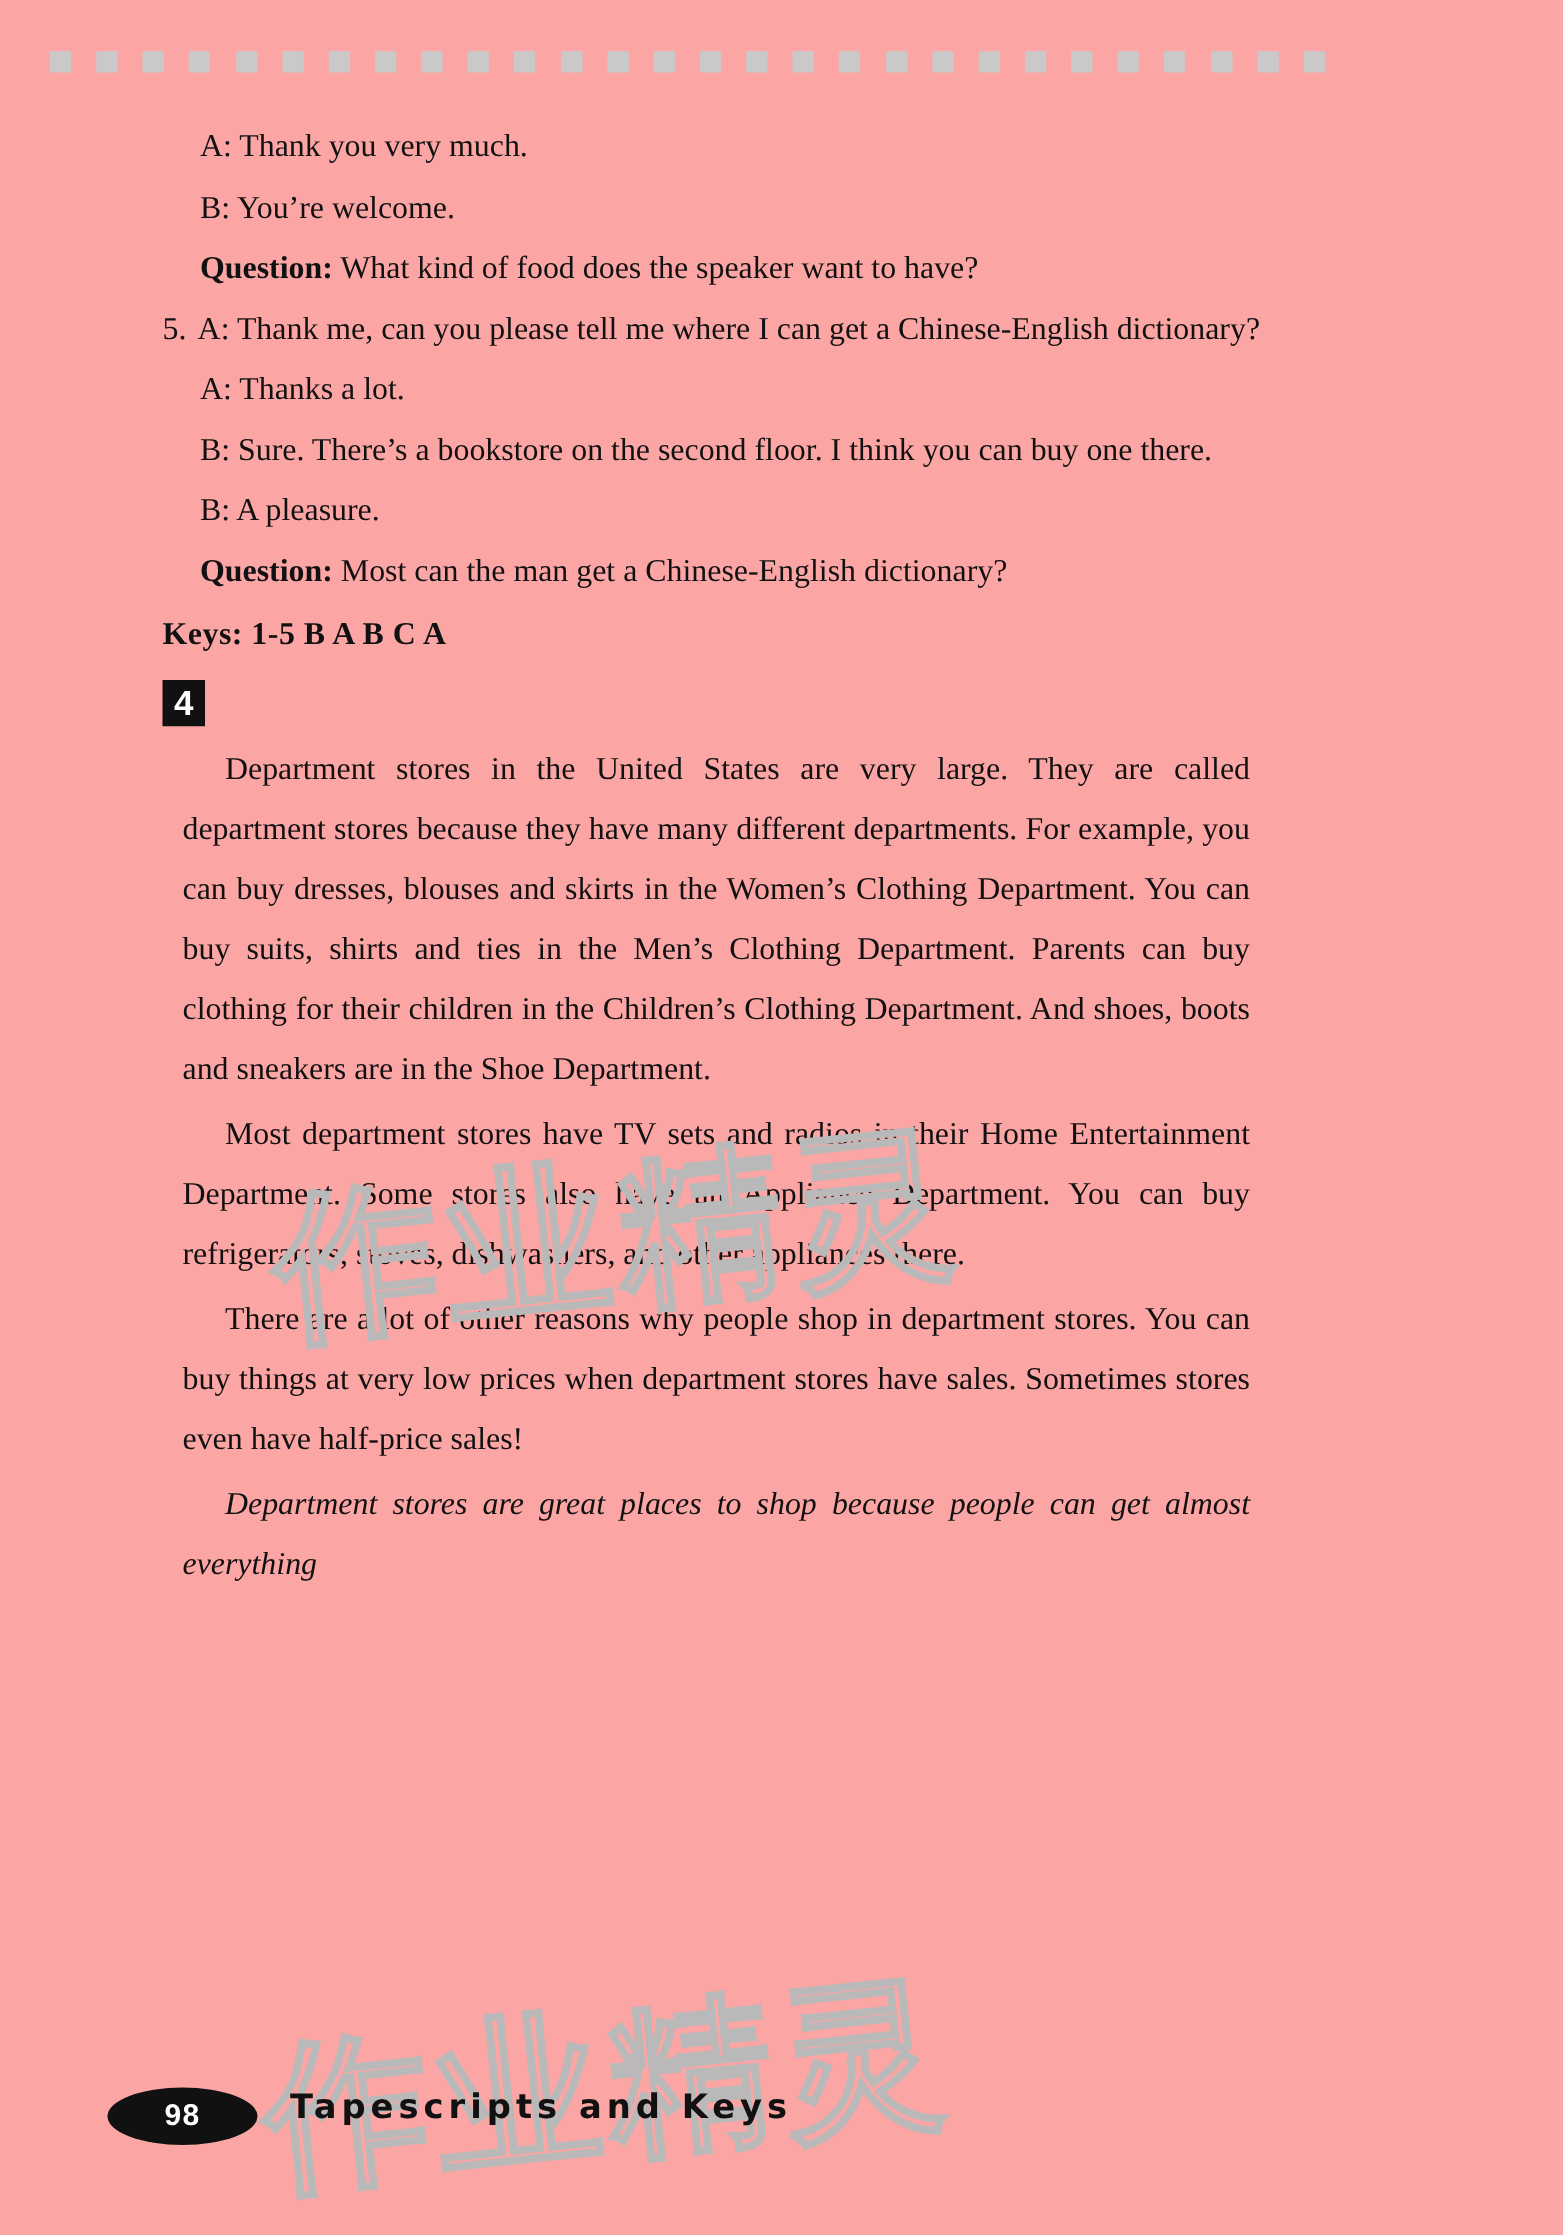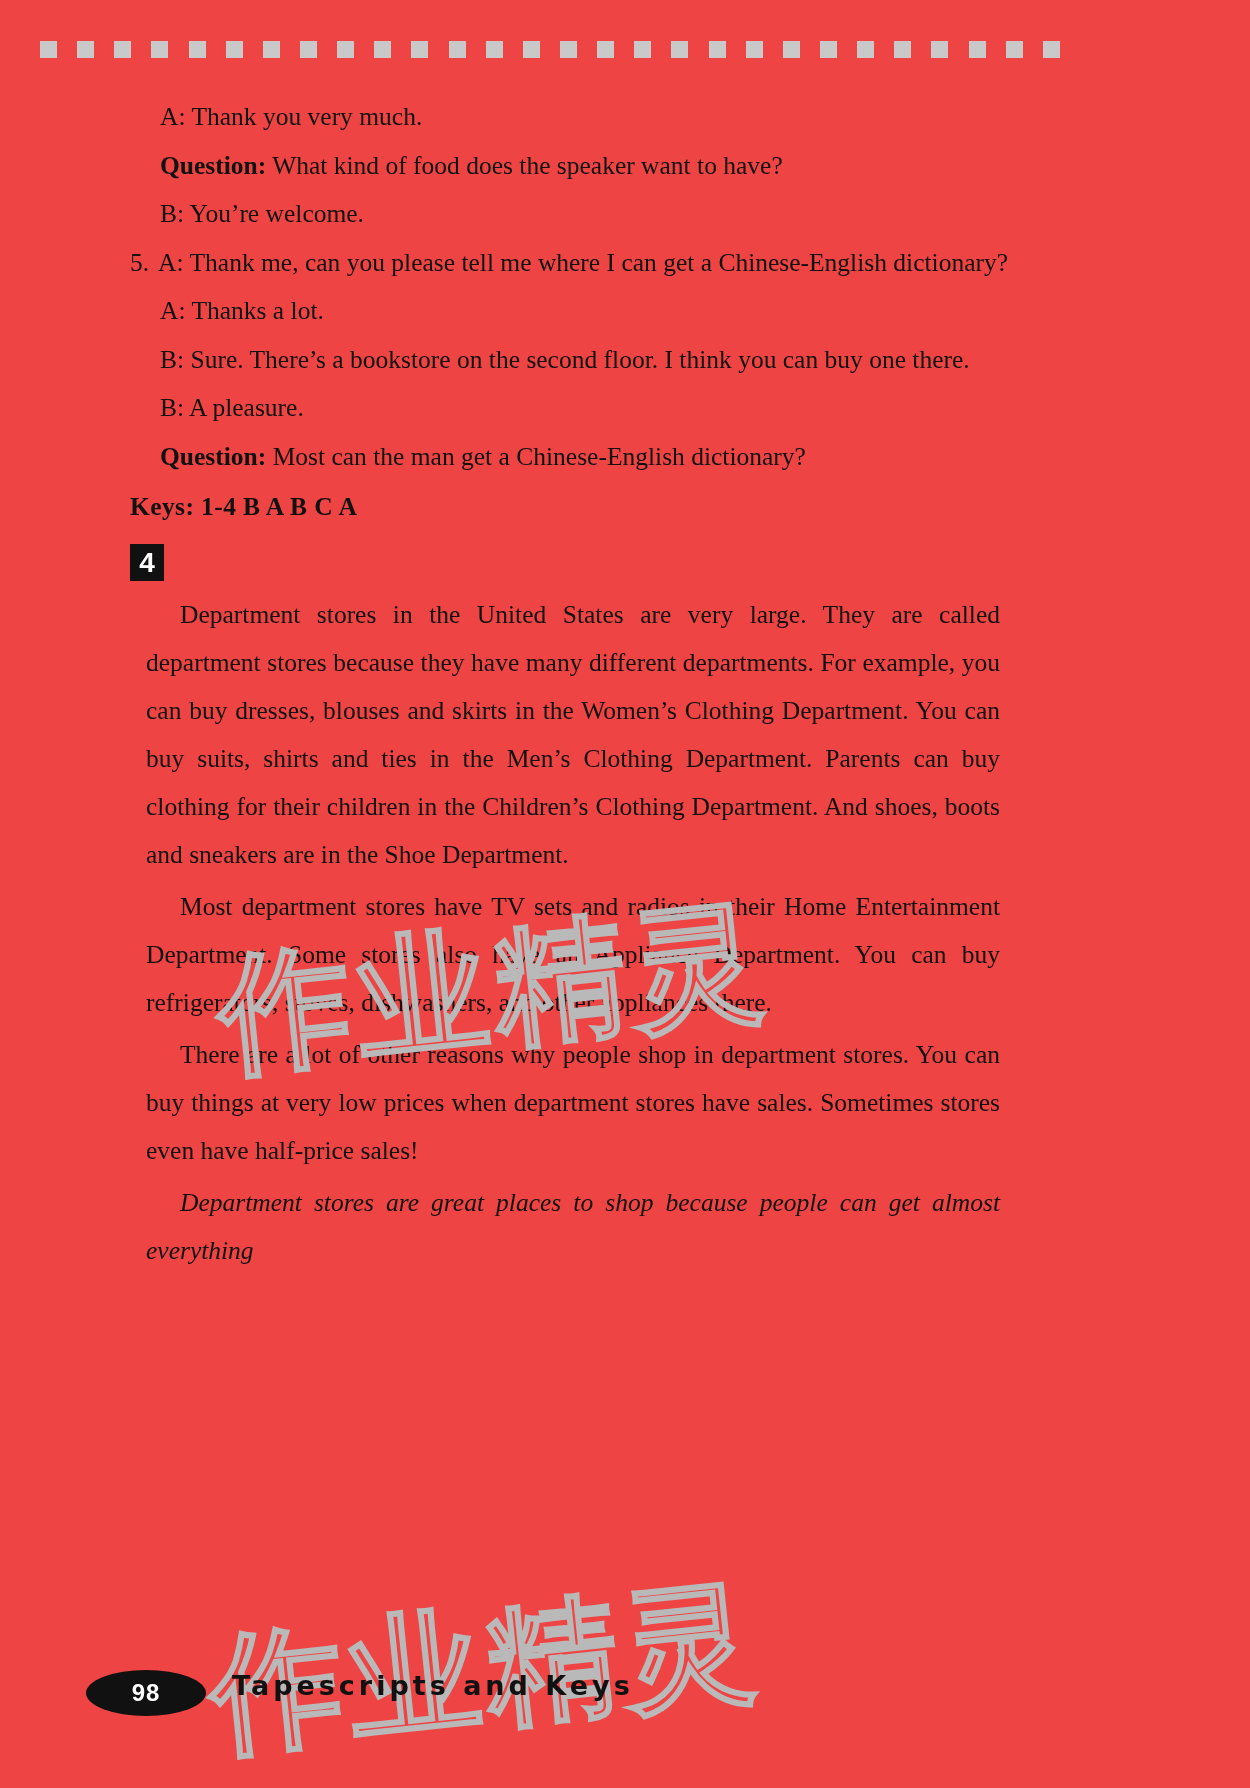--- a/index.html
+++ b/index.html
@@ -4,21 +4,21 @@
 <style>
   html, body {
     margin: 0;
     padding: 0;
     background: #ffffff;
   }
   .page {
     position: relative;
     width: 1250px;
     height: 1788px;
-    background: #ef4444;
+    background: #fca5a5;
     overflow: hidden;
     font-family: "Liberation Serif", "DejaVu Serif", serif;
     color: #111111;
   }
 
   
   .top-rule {
     position: absolute;
     left: 40px;
     top: 38px;
@@ -176,35 +176,35 @@
       <span class="sq" style="background: rgb(201, 201, 201);"></span>
       <span class="sq" style="background: rgb(201, 201, 201);"></span>
       <span class="sq" style="background: rgb(201, 201, 201);"></span>
       <span class="sq" style="background: rgb(201, 201, 201);"></span>
     </div>
 
   <div class="content">
 
     <p class="line indent">A: Thank you very much.</p>
 
+    <p class="line indent">B: You’re welcome.</p>
+
     <p class="line indent"><b>Question:</b><span> What kind of food does the speaker want to have?</span></p>
 
-    <p class="line indent">B: You’re welcome.</p>
-
     <p class="line"><span class="num">5.</span><span> A: Thank me, can you please tell me where I can get a Chinese-English dictionary?</span></p>
 
     <p class="line indent">A: Thanks a lot.</p>
 
     <p class="line indent">B: Sure. There’s a bookstore on the second floor. I think you can buy one there.</p>
 
     <p class="line indent">B: A pleasure.</p>
 
     <p class="line indent"><b>Question:</b><span> Most can the man get a Chinese-English dictionary?</span></p>
 
-    <p class="keys-line">Keys: 1-4   B   A   B   C   A</p>
+    <p class="keys-line">Keys: 1-5   B   A   B   C   A</p>
 
     <div class="section-badge">4</div>
 
     <p class="para">Department stores in the United States are very large. They are called department stores because they have many different departments. For example, you can buy dresses, blouses and skirts in the Women’s Clothing Department. You can buy suits, shirts and ties in the Men’s Clothing Department. Parents can buy clothing for their children in the Children’s Clothing Department. And shoes, boots and sneakers are in the Shoe Department.</p>
     <p class="para">Most department stores have TV sets and radios in their Home Entertainment Department. Some stores also have an Appliance Department. You can buy refrigerators, stoves, dishwashers, and other appliances there.</p>
     <p class="para">There are a lot of other reasons why people shop in department stores. You can buy things at very low prices when department stores have sales. Sometimes stores even have half-price sales!</p>
     <p class="para">Department stores are great places to shop because people can get almost everything</p>
   </div>
 
   <div class="watermark wm-main">作业精灵</div>

